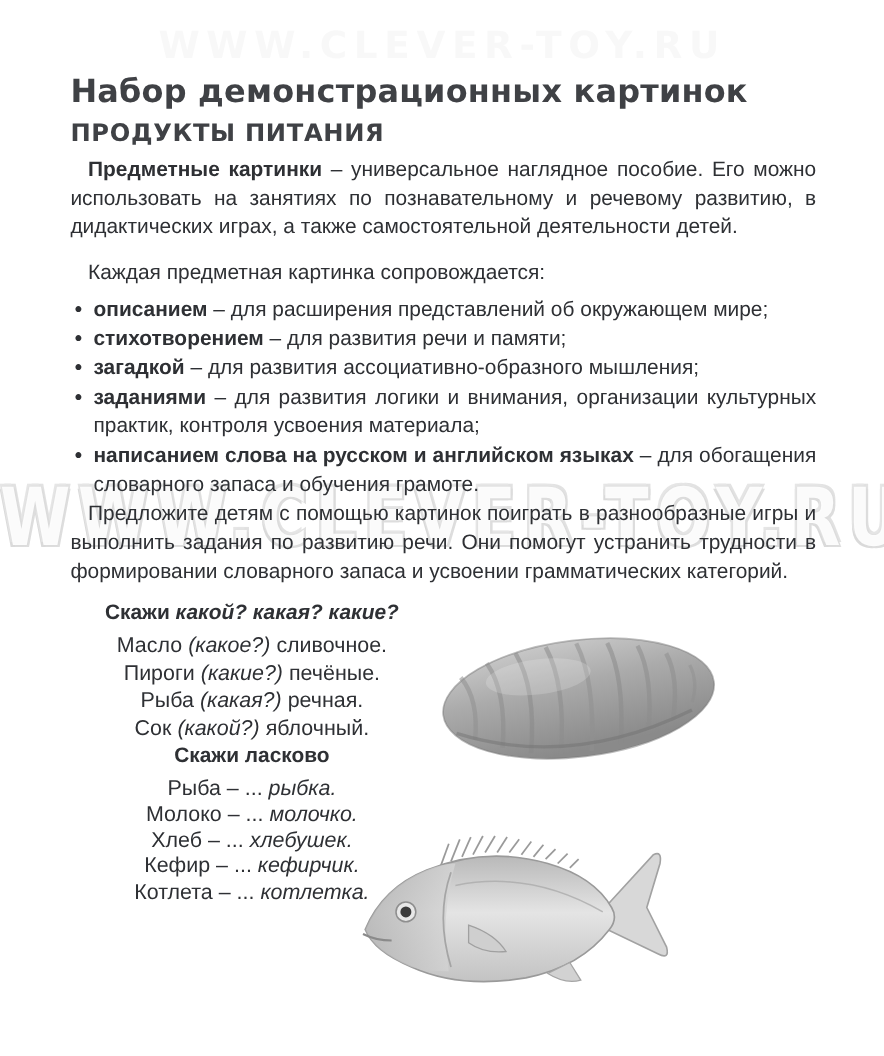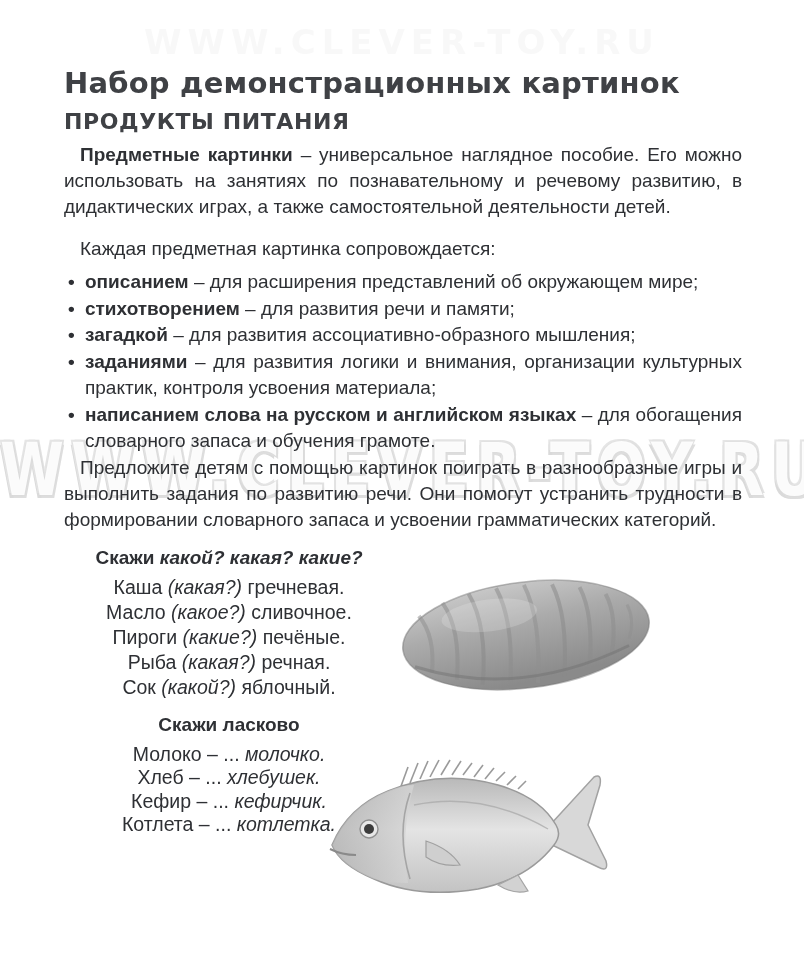--- a/index.html
+++ b/index.html
@@ -84,21 +84,21 @@
     position:absolute;left:4px;top:0;
     font-weight:bold;
   }
   .p2{margin-top:19px;}
   .sec-head{
     font-size:19px;line-height:24px;
     font-weight:bold;
     margin:0;
   }
   .sec1-head{margin-top:13px;}
-  .sec2-head{margin-top:13px;}
+  .sec2-head{margin-top:1px;}
   .sec{width:330px;text-align:center;}
   .sec .line{
     font-size:19.5px;line-height:25px;
   }
   .sec1 .line:first-of-type{margin-top:5px;}
   .sec2 .line{line-height:23.5px;}
   .sec2 .line:first-of-type{margin-top:6px;}
   
   .illus{position:absolute;z-index:1;}
   .bread{left:392px;top:563px;width:268px;height:140px;}
@@ -128,29 +128,29 @@
       <li><span class="bullet">•</span><span class="b">стихотворением</span><span> – для развития речи и памяти;</span></li>
       <li><span class="bullet">•</span><span class="b">загадкой</span><span> – для развития ассоциативно-образного мышления;</span></li>
       <li><span class="bullet">•</span><span class="b">заданиями</span><span> – для развития логики и внимания, организации культурных практик, контроля усвоения материала;</span></li>
       <li><span class="bullet">•</span><span class="b">написанием слова на русском и английском языках</span><span> – для обогащения словарного запаса и обучения грамоте.</span></li>
     </ul>
 
     <p class="body indent p2">Предложите детям с помощью картинок поиграть в разнообразные игры и выполнить задания по развитию речи. Они помогут устранить трудности в формировании словарного запаса и усвоении грамматических категорий.</p>
 
     <div class="sec sec1">
       <p class="sec-head sec1-head"><span>Скажи</span> <span class="bit">какой? какая? какие?</span></p>
-      <div class="line"><span>Каша</span> <span class="it">(какая?)</span> <span>гречневая.</span></div>
       <div class="line"><span>Масло</span> <span class="it">(какое?)</span> <span>сливочное.</span></div>
       <div class="line"><span>Пироги</span> <span class="it">(какие?)</span> <span>печёные.</span></div>
       <div class="line"><span>Рыба</span> <span class="it">(какая?)</span> <span>речная.</span></div>
       <div class="line"><span>Сок</span> <span class="it">(какой?)</span> <span>яблочный.</span></div>
     </div>
 
     <div class="sec sec2">
       <p class="sec-head sec2-head">Скажи ласково</p>
+      <div class="line"><span>Рыба</span> <span>– ...</span> <span class="it">рыбка.</span></div>
       <div class="line"><span>Молоко</span> <span>– ...</span> <span class="it">молочко.</span></div>
       <div class="line"><span>Хлеб</span> <span>– ...</span> <span class="it">хлебушек.</span></div>
       <div class="line"><span>Кефир</span> <span>– ...</span> <span class="it">кефирчик.</span></div>
       <div class="line"><span>Котлета</span> <span>– ...</span> <span class="it">котлетка.</span></div>
     </div>
 
   </div>
 
   <svg class="illus bread" viewBox="0 0 268 140" role="img" aria-label="bread-loaf-illustration">
     <defs>

